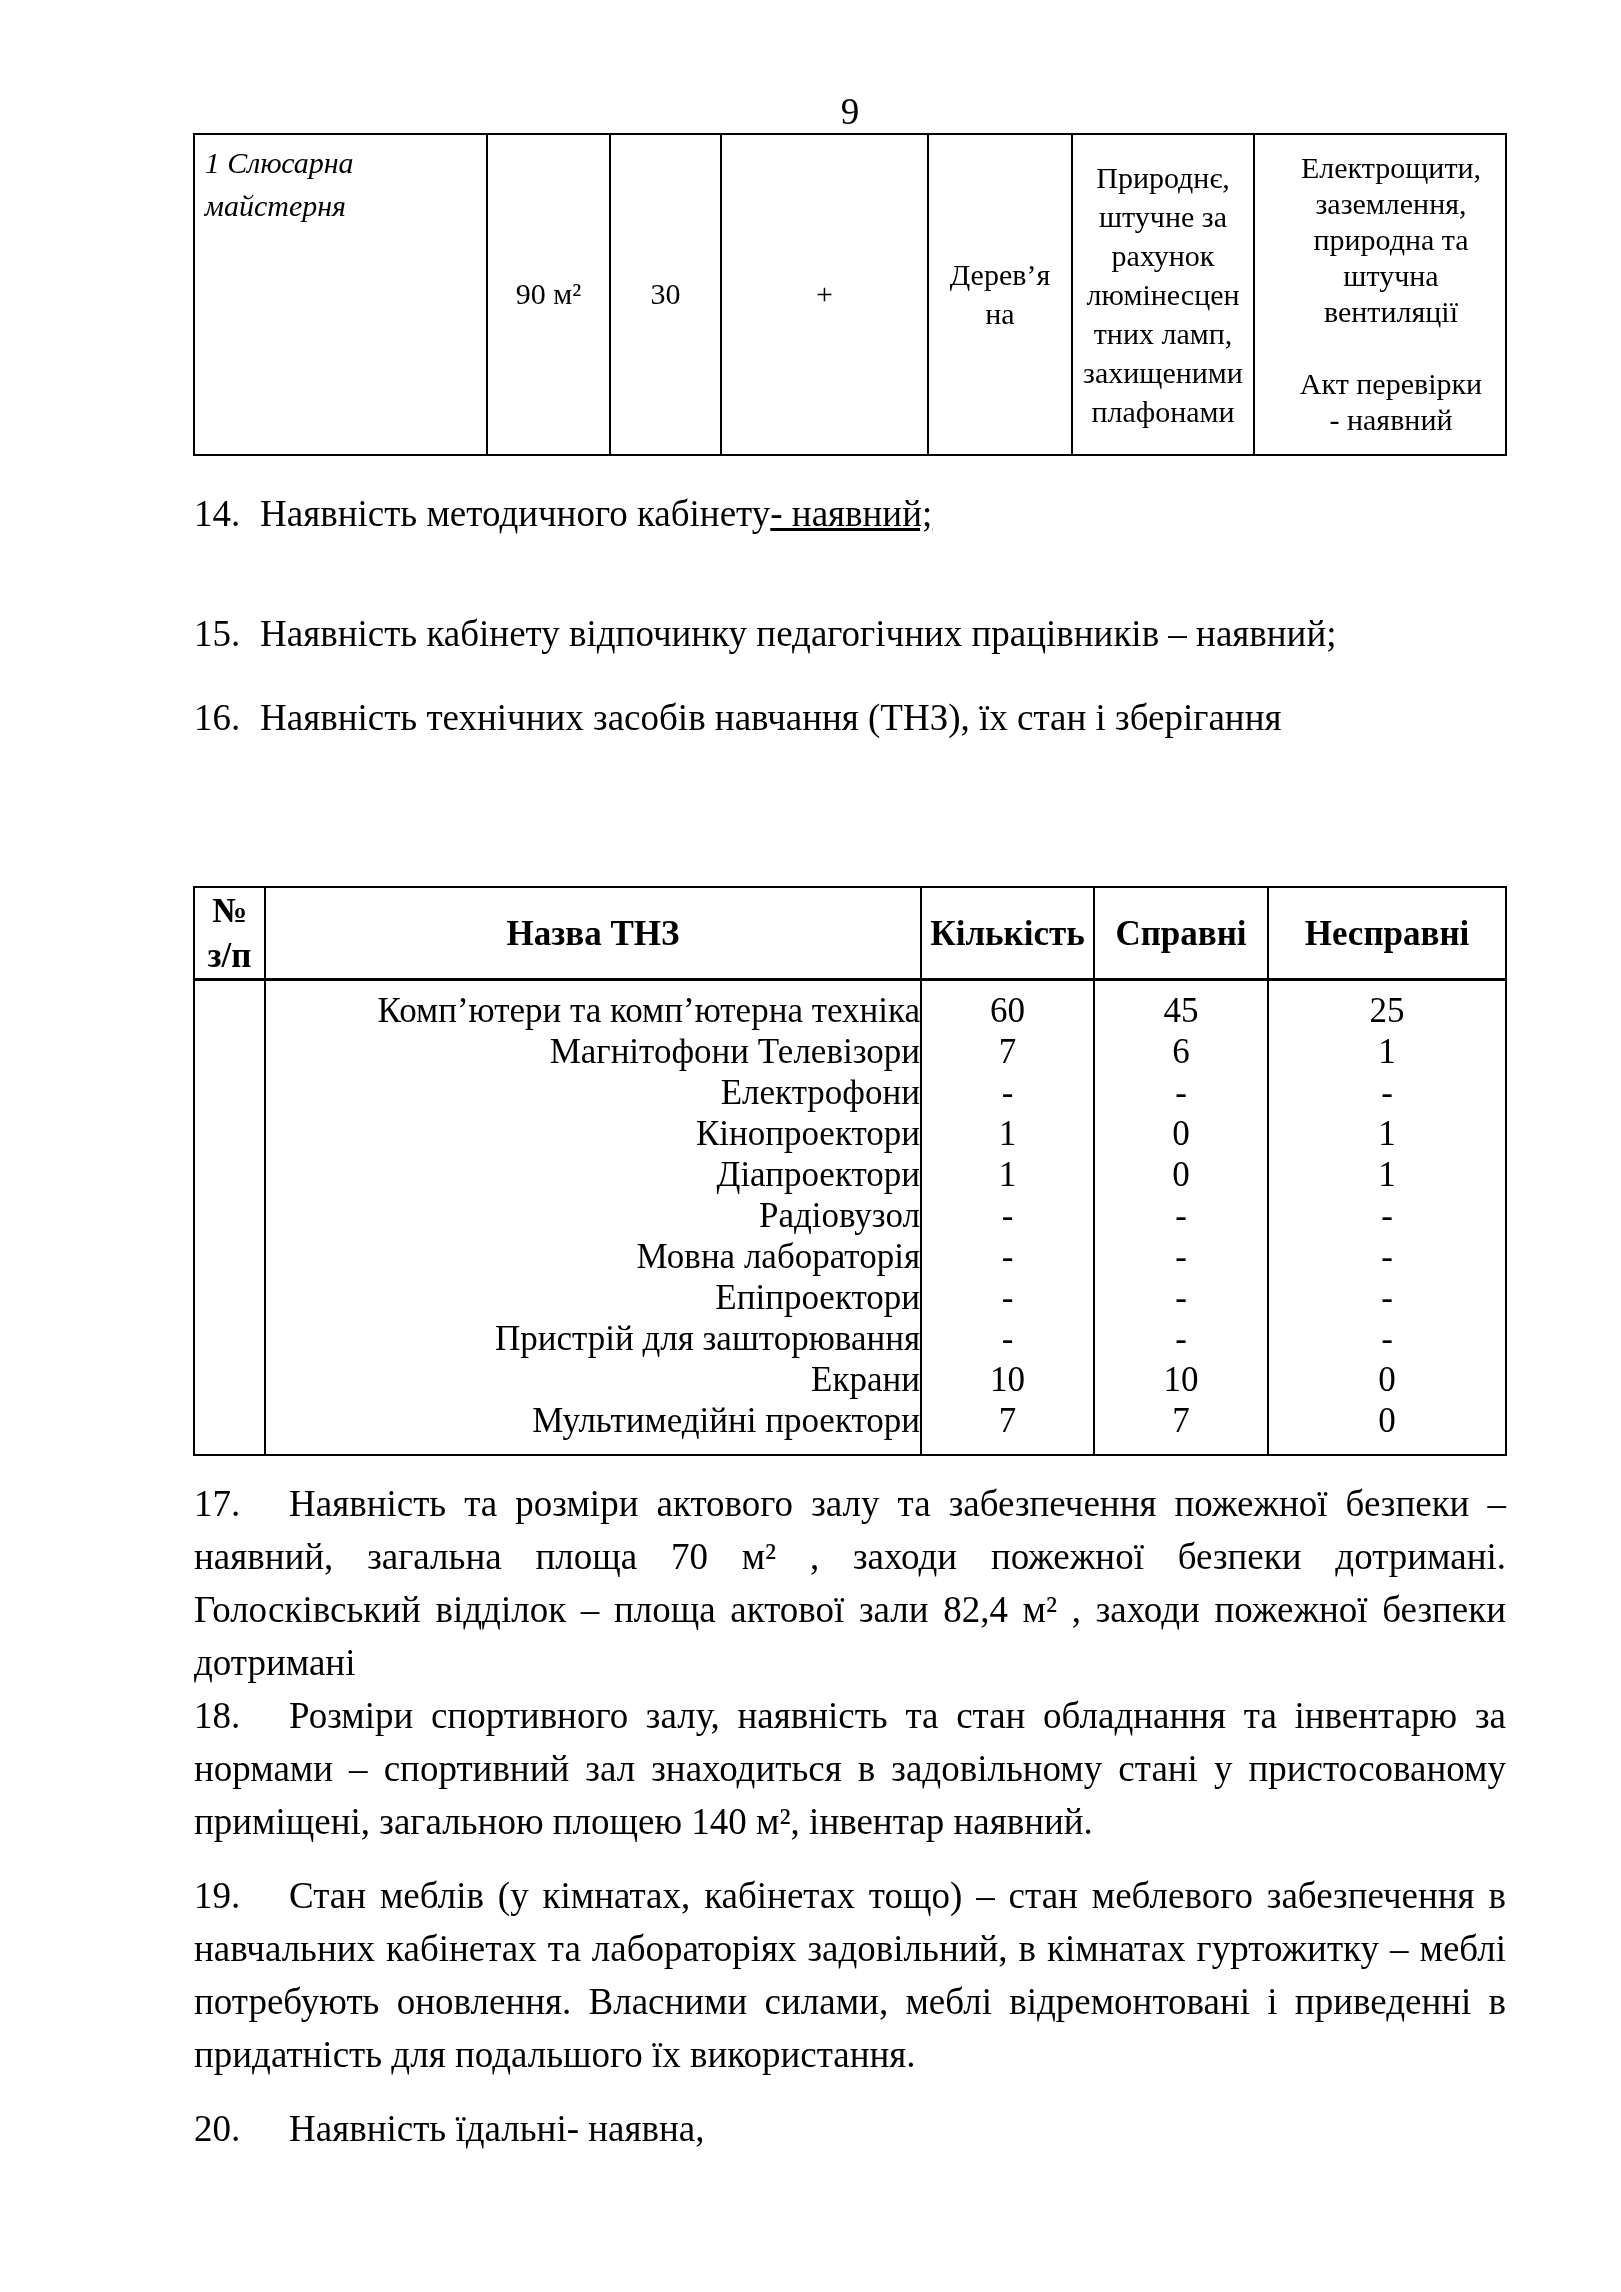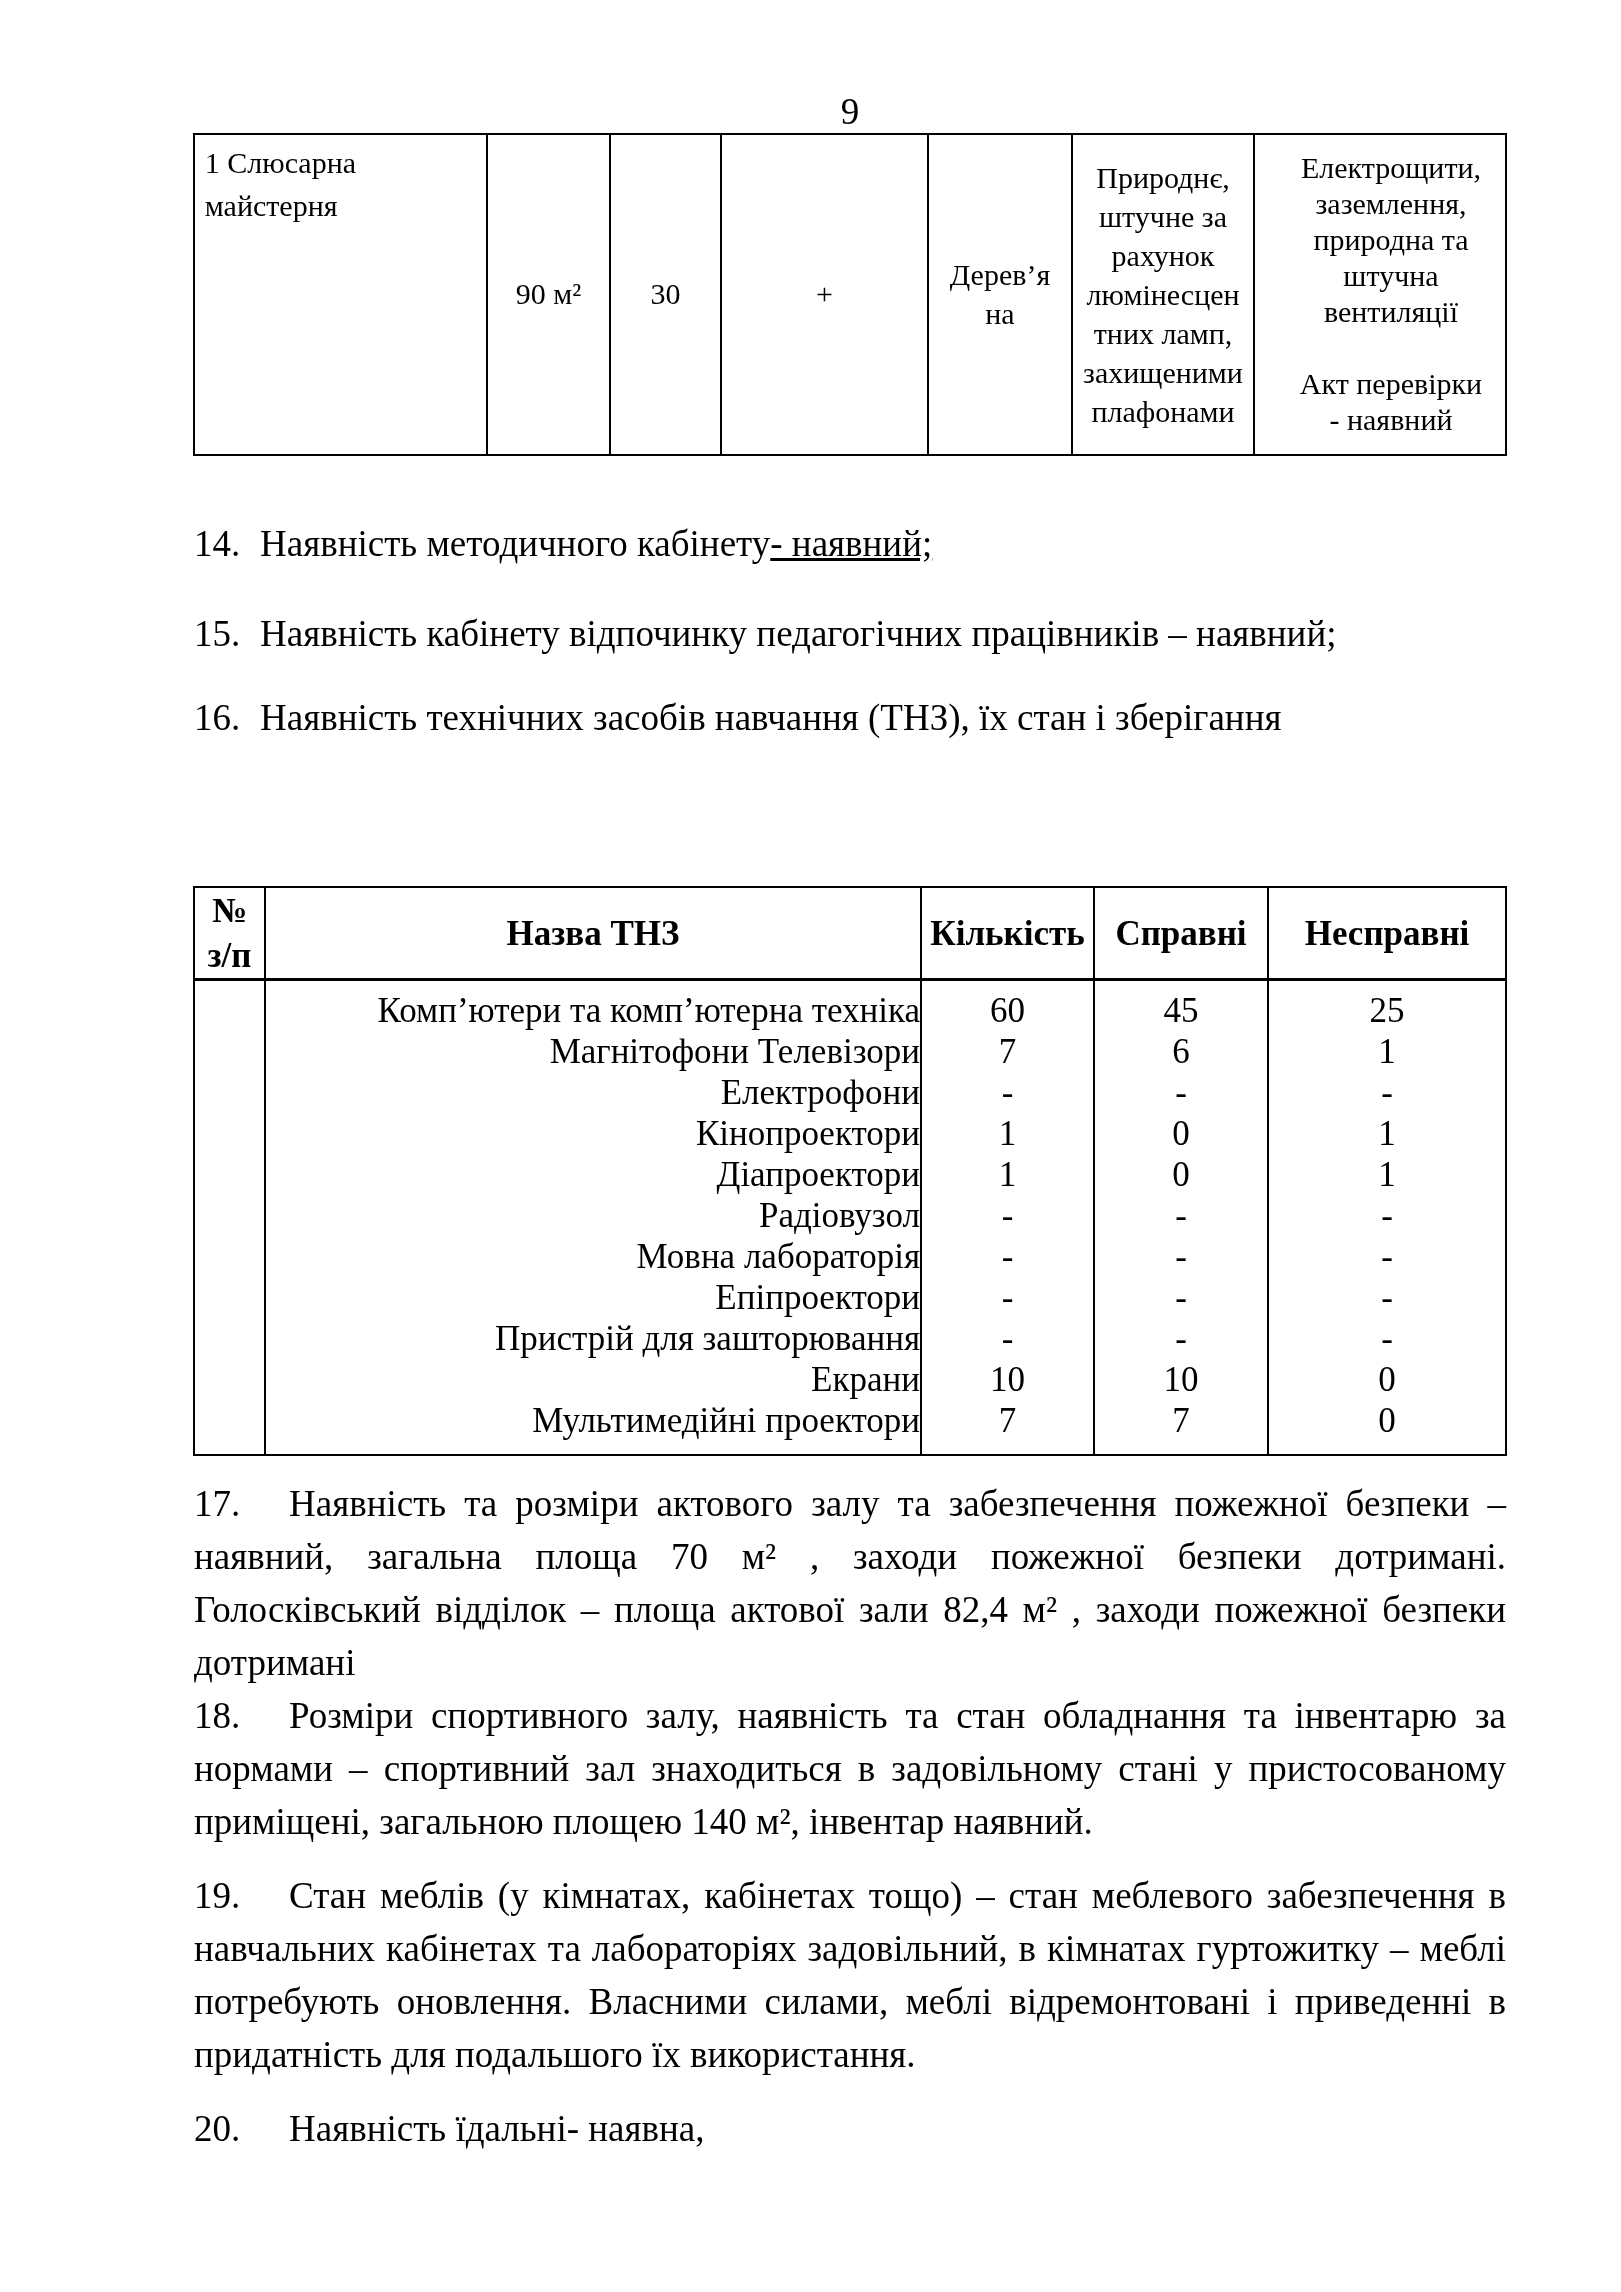--- a/index.html
+++ b/index.html
@@ -15,21 +15,21 @@
     position:absolute;top:92px;left:194px;width:1312px;
     text-align:center;font-size:37px;line-height:39px;
   }
   
   table{border-collapse:collapse;table-layout:fixed;}
   #table1-wrap{position:absolute;top:133px;left:193px;}
   #table1{width:1311px;border:2.9px solid #000;font-size:30px;}
   #table1 td{border:2.9px solid #000;vertical-align:middle;text-align:center;
              padding:0;height:307px;}
   #table1 td.cell-name{vertical-align:top;text-align:left;padding:5.9px 9.8px;
-                       line-height:43px;}
+                       line-height:43px;font-style:italic;}
   .preline{white-space:pre-line;}
   #table1 td.cell-material{line-height:39px;}
   #table1 td.cell-lighting{line-height:39px;}
   #table1 td.cell-electrical{line-height:36px;padding-left:22px;}
 
   #table2-wrap{position:absolute;top:886px;left:193px;}
   #table2{width:1311px;border:2.9px solid #000;}
   #table2 th{border:2.9px solid #000;border-bottom:3.9px solid #000;
              font-size:35px;font-weight:bold;height:90px;
              vertical-align:middle;text-align:center;padding:0;line-height:45px;}
@@ -90,21 +90,21 @@
 штучна
 вентиляції
 
 Акт перевірки
 - наявний</td>
         </tr>
       </tbody>
     </table>
   </div>
 
-  <div class="bodyline" style="top:517px">
+  <div class="bodyline" style="top:487px">
     <span class="li-num">14.</span><span>Наявність методичного кабінету</span><span class="ul">- наявний;</span>
   </div>
   <div class="bodyline" style="top:607px">
     <span class="li-num">15.</span><span>Наявність кабінету відпочинку педагогічних працівників – наявний;</span>
   </div>
   <div class="bodyline" style="top:691px">
     <span class="li-num">16.</span><span>Наявність технічних засобів навчання (ТНЗ), їх стан і зберігання</span>
   </div>
 
   <div id="table2-wrap">

